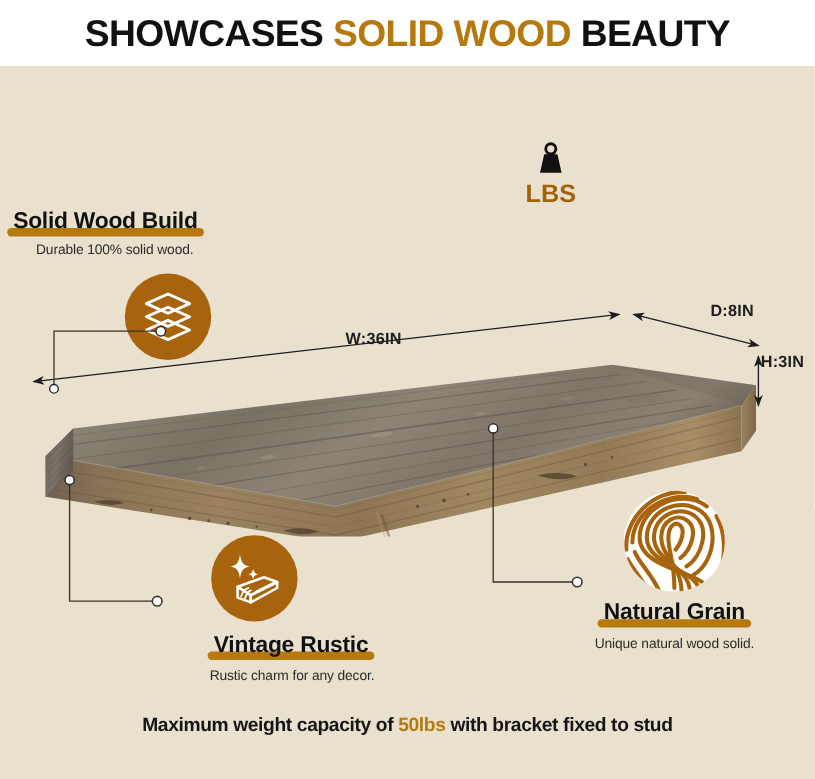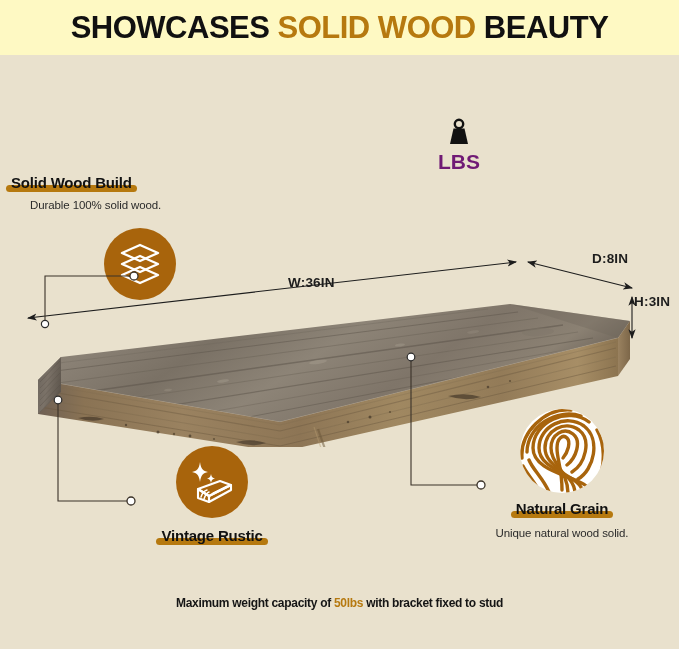--- a/index.html
+++ b/index.html
@@ -17,21 +17,21 @@
     background: #e9e1cd;
     overflow: hidden;
   }
 
   
   #header-band {
     position: absolute;
     left: 0; top: 0;
     width: 679px;
     height: 55px;
-    background: #fef9c3;
+    background: #ffffff;
     display: flex;
     align-items: center;
     justify-content: center;
   }
   #headline {
     font-size: 31px;
     font-weight: 700;
     letter-spacing: -0.5px;
     color: #111111;
     white-space: nowrap;
@@ -69,21 +69,21 @@
   #capacity-unit-wrap {
     position: absolute;
     left: 228px; top: 36px;
     width: 62px;
     text-align: center;
   }
   #weight-icon { display: block; margin: 0 auto 2px; }
   #capacity-unit {
     font-size: 21px;
     font-weight: 700;
-    color: #701a75;
+    color: #a16207;
     letter-spacing: 0px;
   }
 
   
   #shelf-wrap {
     position: absolute;
     left: 18px; top: 262px;
     width: 630px; height: 185px;
   }
 
@@ -98,21 +98,21 @@
   }
   #dim-w { left: 288px; top: 275px; }
   #dim-d { left: 592px; top: 251px; }
   #dim-h { left: 634px; top: 294px; }
 
   
   .feature { position: absolute; }
   .feature-title {
     position: relative;
     display: inline-block;
-    font-size: 15px;
+    font-size: 19px;
     font-weight: 700;
     color: #111111;
     white-space: nowrap;
     letter-spacing: -0.2px;
     padding: 0 5px;
     z-index: 2;
   }
   .feature-title::after {
     content: "";
     position: absolute;
@@ -138,38 +138,38 @@
     justify-content: center;
   }
   .feature-icon.plain { background: transparent; }
 
   
   #feat-solid { left: 6px; top: 174px; width: 200px; }
   #feat-solid .feature-desc { margin-top: 7px; margin-left: 24px; }
   #feat-solid .feature-icon { position: absolute; left: 98px; top: 54px; }
 
   
-  #feat-vintage { left: 112px; top: 446px; width: 200px; text-align: center; }
+  #feat-vintage { left: 112px; top: 446px; width: 200px; text-align: right; }
   #feat-vintage .feature-icon { margin: 0 auto; }
   #feat-vintage .title-row { margin-top: 9px; }
   #feat-vintage .feature-desc { margin-top: 9px; }
 
   
   #feat-grain { left: 462px; top: 408px; width: 200px; text-align: center; }
   #feat-grain .feature-icon { margin: 0 auto; width: 86px; height: 86px; }
   #feat-grain .title-row { margin-top: 6px; }
   #feat-grain .feature-desc { margin-top: 9px; }
 
   
   #footer-note {
     position: absolute;
     left: 0; top: 596px;
     width: 679px;
     text-align: center;
-    font-size: 12px;
+    font-size: 16px;
     font-weight: 700;
     color: #151515;
     letter-spacing: -0.3px;
     white-space: nowrap;
   }
   #footer-note .gold { color: #b6790f; }
 
   
   #lines {
     position: absolute;
@@ -340,20 +340,21 @@
 
           <path d="M 15,41 q 2,-6 6,-7" stroke-width="1.5"></path>
           <path d="M 18,43 q 2,-6 5,-7" stroke-width="1.5"></path>
           <path d="M 27,37 L 41,30" stroke-width="1.3"></path>
         </g>
       </svg>
     </div>
     <div class="title-row">
       <span class="feature-title">Vintage Rustic</span>
     </div>
+    <div class="feature-desc">Rustic charm for any decor.</div>
   </div>
 
   <div class="feature" id="feat-grain">
     <div class="feature-icon plain">
       <svg width="86" height="86" viewBox="0 0 86 86">
         <defs>
             <clipPath id="grainClip">
               <circle cx="43" cy="43" r="42"></circle>
             </clipPath>
           </defs>

